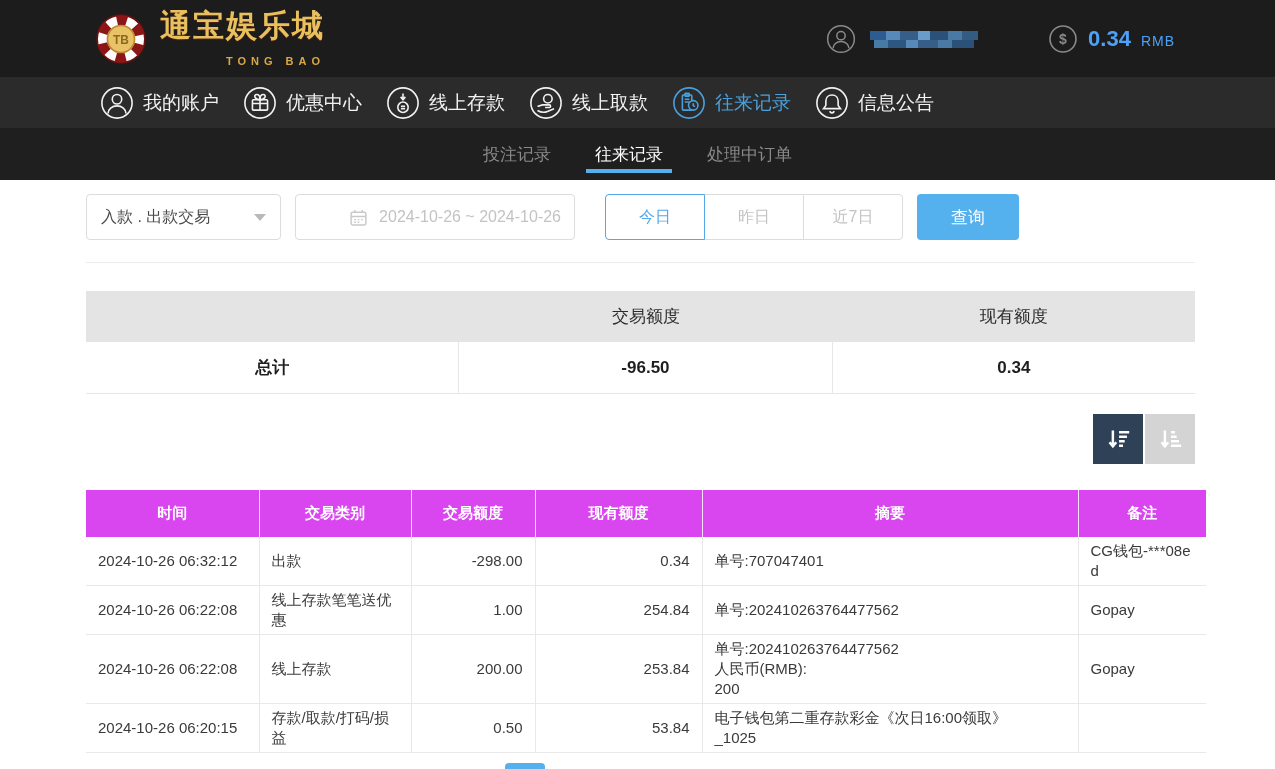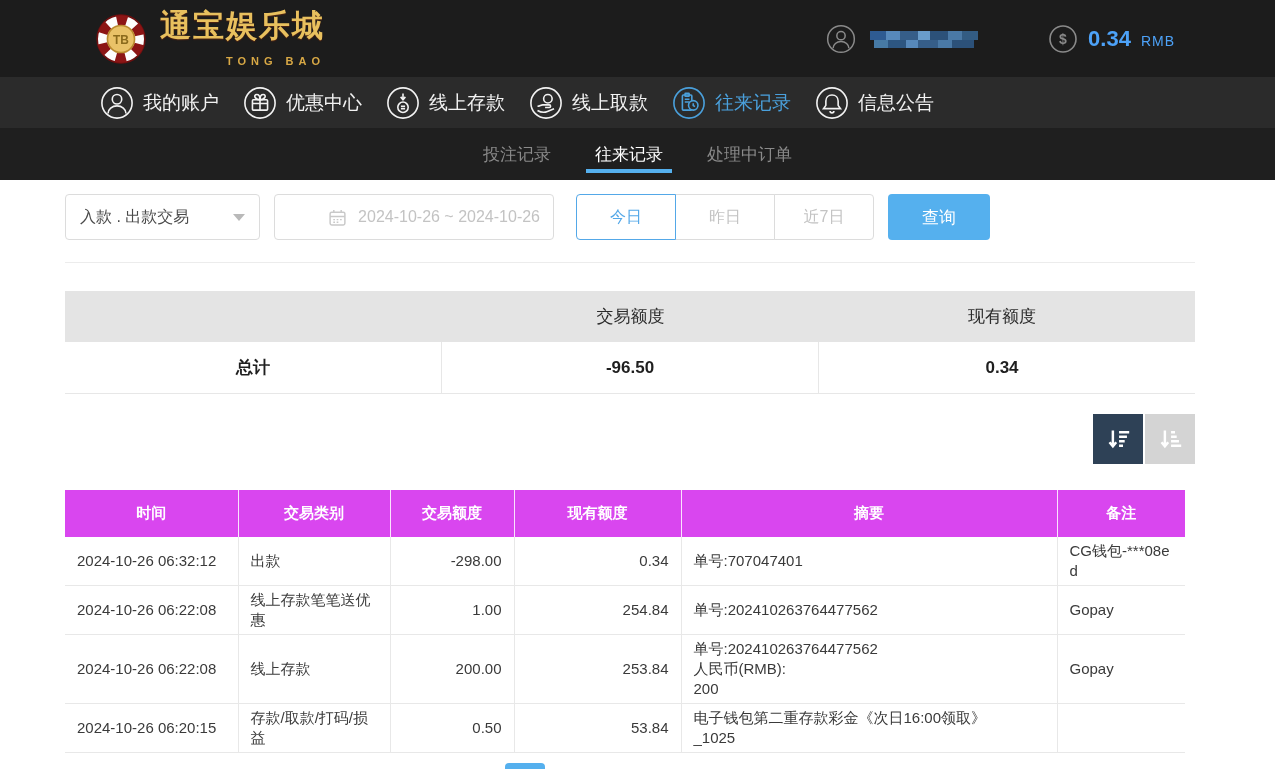--- a/index.html
+++ b/index.html
@@ -32,34 +32,34 @@
   
   .subnav { height:52px; background:#1f1f1f; display:flex; justify-content:center;
             align-items:stretch; gap:44px; }
   .tab { color:#8a8a8a; font-size:17px; display:flex; align-items:center;
          position:relative; cursor:pointer; }
   .tab.active { color:#fff; }
   .tab.active::after { content:""; position:absolute; left:-9px; right:-9px;
          bottom:7px; height:4px; background:#55b0ee; }
 
   
-  .content { padding:0 80px 0 65px; }
+  .content { padding:0 80px 0 86px; }
   .filters { display:flex; margin-top:14px; height:46px; gap:14px; font-size:16px; }
   .select-box { width:195px; border:1px solid #dcdcdc; border-radius:4px;
                 display:flex; align-items:center; justify-content:space-between;
                 padding:0 14px; color:#4a4a4a; cursor:pointer; }
   .caret { width:0; height:0; border-left:6px solid transparent;
            border-right:6px solid transparent; border-top:7px solid #b9b9b9; }
   .date-box { width:280px; border:1px solid #dcdcdc; border-radius:4px;
               display:flex; align-items:center; gap:11px; padding:0 13px;
               color:#c3c3c3; cursor:text;justify-content:flex-end; }
   .btn-group { display:flex; }
   .range-btn { width:100px; border:1px solid #dcdcdc; background:#fff; color:#c3c3c3;
                font-size:16px; cursor:pointer; margin-left:-1px; }
-  .range-btn:first-child { border-radius:4px 0 0 4px; margin-left:8px; }
+  .range-btn:first-child { border-radius:4px 0 0 4px; margin-left:16px; }
   .range-btn:last-child { border-radius:0 4px 4px 0; }
   .range-btn.active { border:1px solid #54a8e8; color:#54a8e8; position:relative; z-index:1; }
   .search-btn { width:102px; background:#55b0ee; border:none; border-radius:4px;
                 color:#fff; font-size:17px; cursor:pointer; }
 
   .divider { height:1px; background:#ececec; margin-top:22px; }
 
   
   .summary { margin-top:28px; }
   .sum-row { display:flex; }

